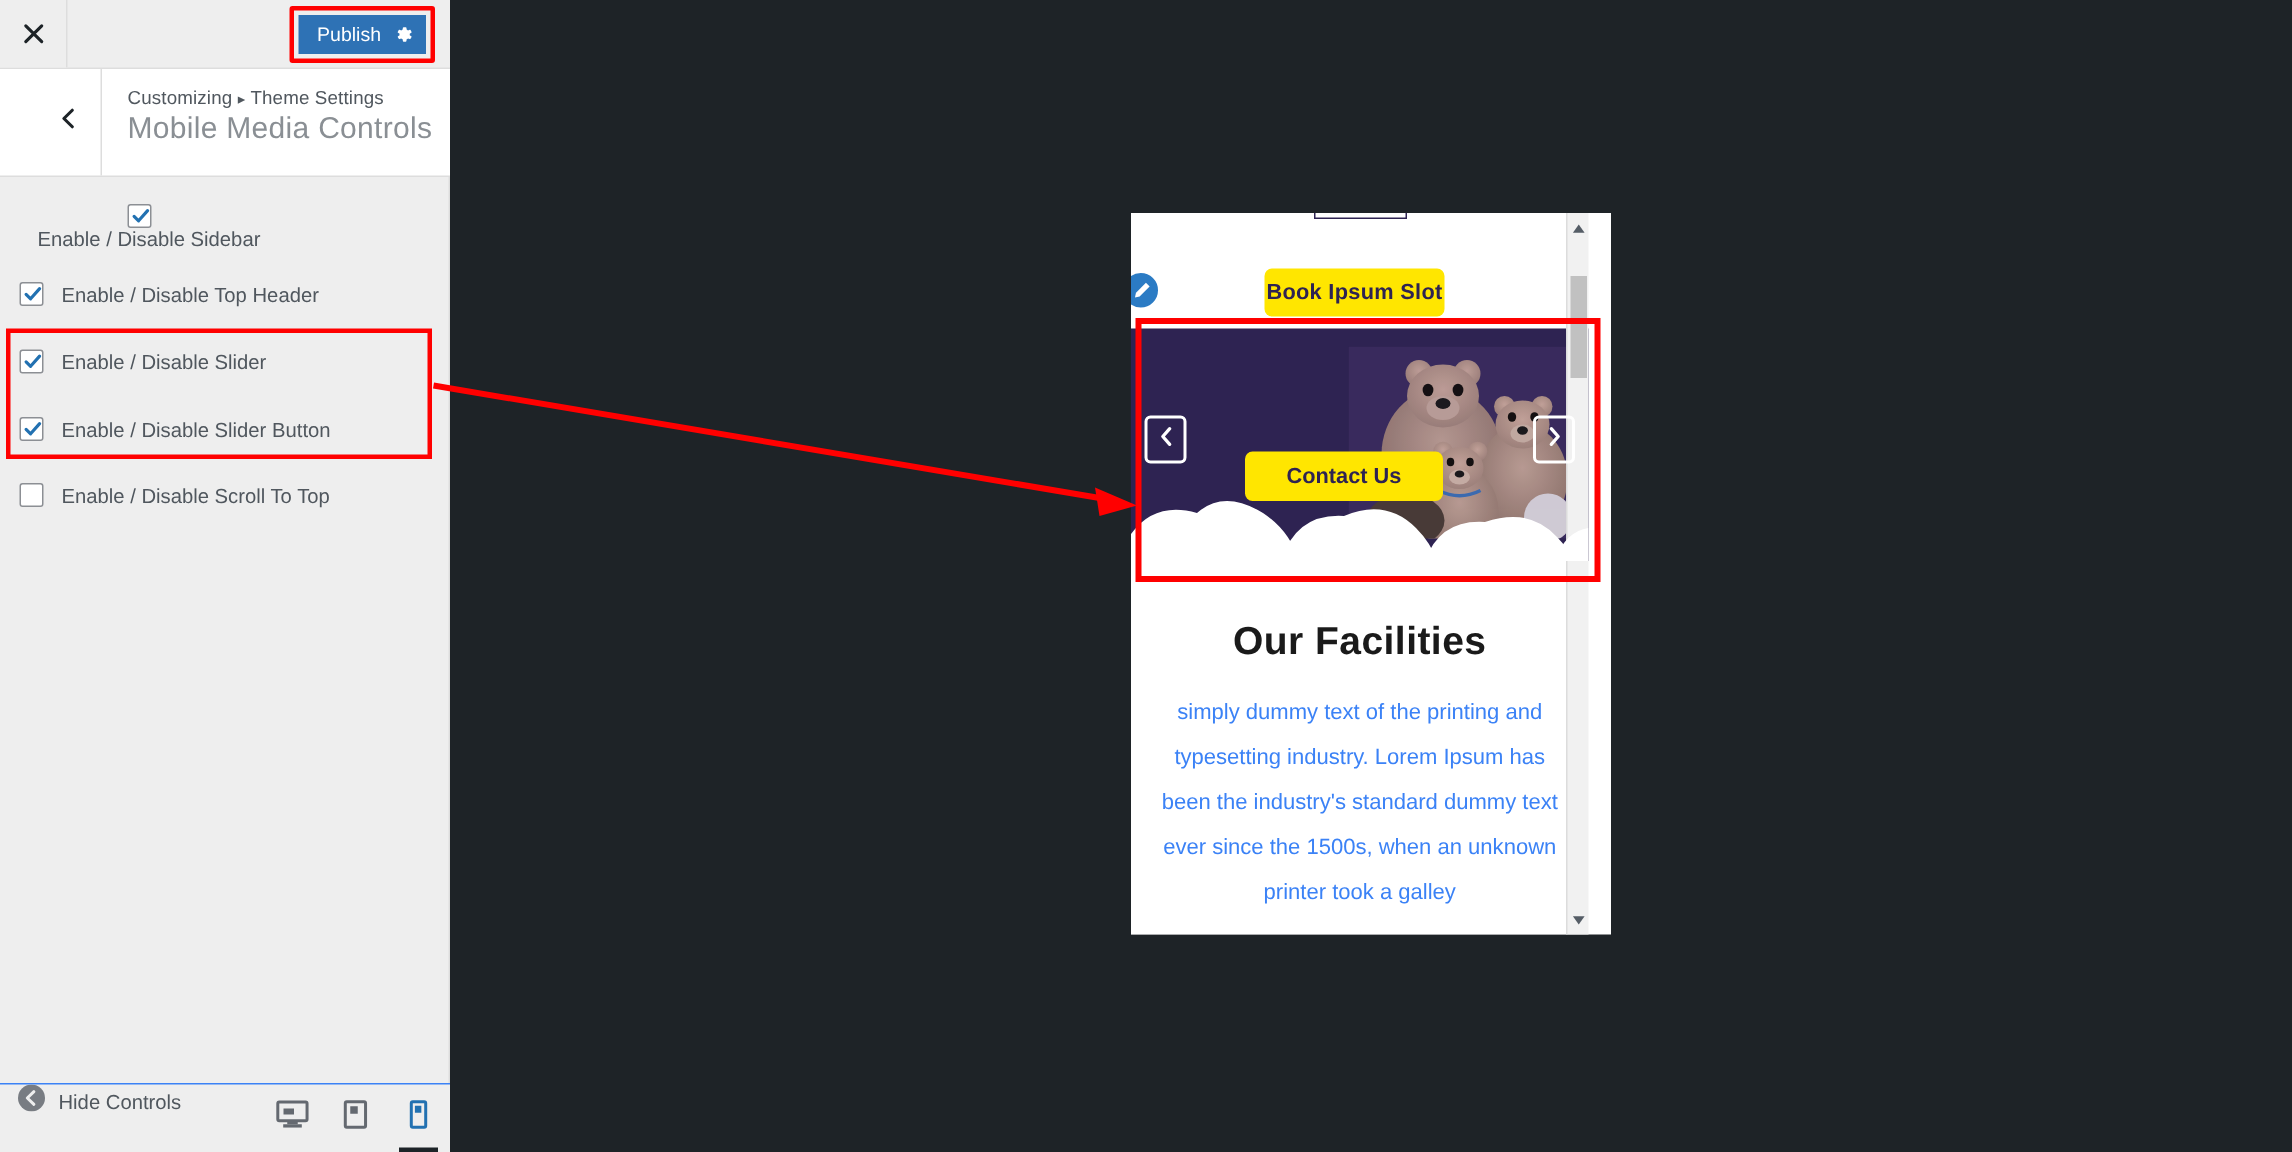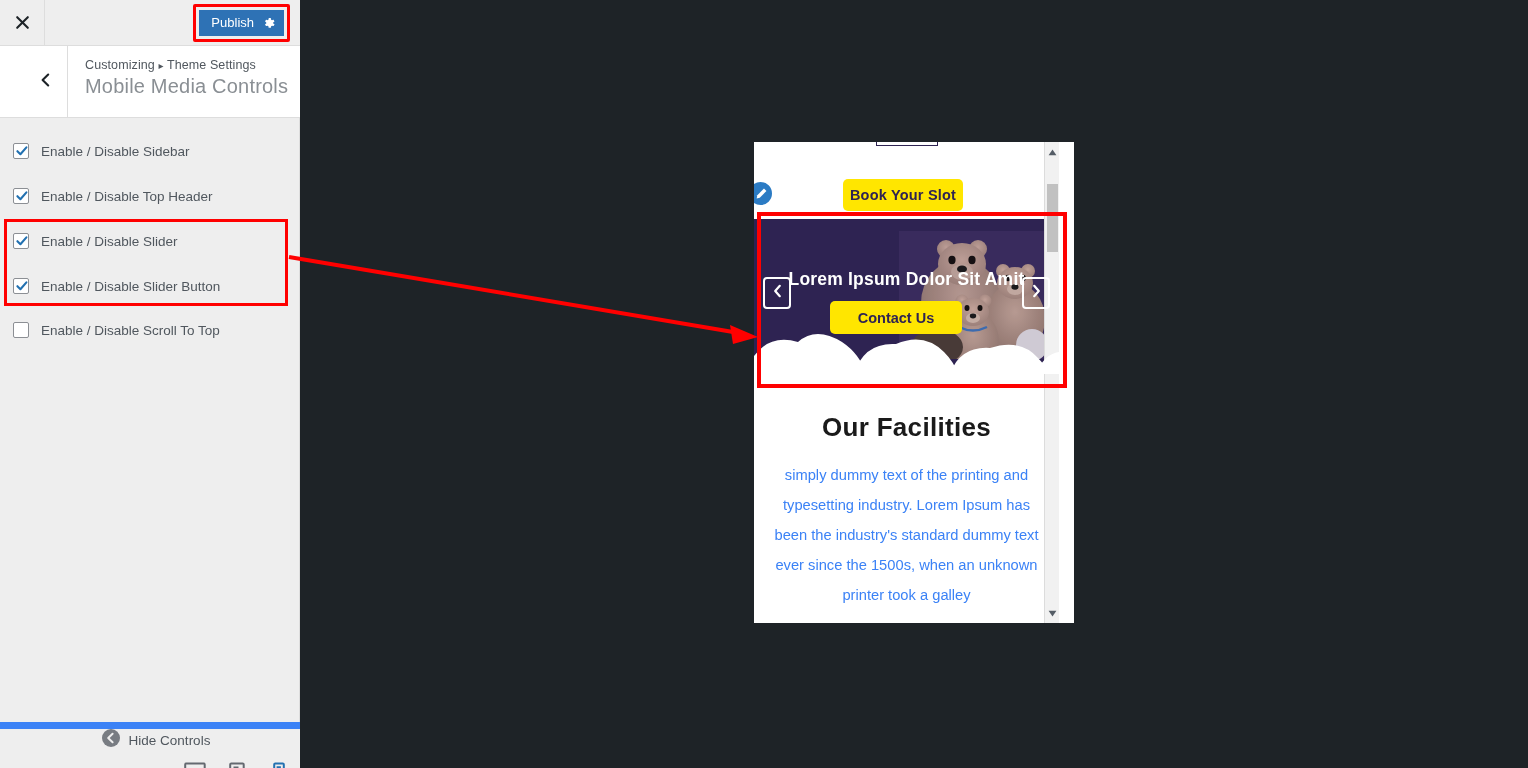--- a/index.html
+++ b/index.html
@@ -110,22 +110,22 @@
     border: 3px solid #ff0000;
     background: transparent;
     pointer-events: none;
   }
 
   
   .cz-footer {
     position: absolute; left: 0; bottom: 0;
     width: 300px; height: 46px;
     background: #eeeeee;
-    border-top: 7px solid #3b82f6;
-    display: flex; align-items: center; flex-direction: column;
+    border-top: 1px solid #3b82f6;
+    display: flex; align-items: flex-start;
   }
   .hide-controls {
     display: flex; align-items: center; cursor: pointer;
     padding-left: 12px;
   }
   .hc-label { font-size: 13.5px; color: #50575e; margin-left: 9px; }
   .device-btns { margin-left: auto; display: flex; align-items: center; }
   .dev-btn {
     width: 42px; height: 45px;
     display: flex; align-items: center; justify-content: center;
@@ -316,21 +316,21 @@
           <span>Customizing</span>
           <span class="sep">▸</span>
           <span>Theme Settings</span>
         </div>
         <div class="panel-title">Mobile Media Controls</div>
       </div>
     </div>
 
     <div class="cz-body">
 
-      <div class="cb-row" style="top:17px;">
+      <div class="cb-row" style="top:17px;flex-direction:column;">
         <span class="cb-box">
           <svg width="14" height="14" viewBox="0 0 14 14">
             <path d="M2.4 7.2 L5.4 10.2 L11.4 3.4" fill="none" stroke="#2271b1" stroke-width="2.1" stroke-linecap="round" stroke-linejoin="round"></path>
           </svg>
         </span>
         <span class="cb-label">Enable / Disable Sidebar</span>
       </div>
 
       <div class="cb-row" style="top:62px;align-items:center;">
         <span class="cb-box">
@@ -417,21 +417,21 @@
 
         <div class="partial-box"></div>
 
         <div class="edit-bubble">
           <svg width="14" height="14" viewBox="0 0 16 16">
             <path d="M11.4 1.8 l2.8 2.8 -7.6 7.6 -3.6 .8 .8 -3.6 z" fill="#ffffff"></path>
           </svg>
         </div>
 
         <div class="btn-yellow book-slot">
-          <span>Book Your Slot</span>
+          <span>Book Ipsum Slot</span>
         </div>
 
         <div class="slider">
 
           <svg class="bears" viewBox="0 0 152 128">
             <defs>
               <radialGradient id="bfur" cx="50%" cy="40%" r="70%">
                 <stop offset="0%" stop-color="#c9a89c"></stop>
                 <stop offset="100%" stop-color="#9d8178"></stop>
               </radialGradient>
@@ -474,21 +474,20 @@
               <ellipse cx="68" cy="77" rx="2.5" ry="2.9" fill="#14100e"></ellipse>
               <ellipse cx="81" cy="77" rx="2.5" ry="2.9" fill="#14100e"></ellipse>
               <path d="M60 96 q14 7 28 0" stroke="#3d6fb5" stroke-width="2.4" fill="none"></path>
             </g>
 
             <circle cx="133" cy="114" r="16" fill="#d8d3dc"></circle>
 
             <ellipse cx="38" cy="116" rx="26" ry="18" fill="#4a3c36"></ellipse>
           </svg>
 
-          <div class="slide-title">Lorem Ipsum Dolor Sit Amit</div>
 
           <div class="btn-yellow contact-btn">
             <span>Contact Us</span>
           </div>
 
           <div class="nav-arrow nav-prev">
             <span>
               <svg width="11" height="14" viewBox="0 0 11 14">
                 <path d="M7.8 1.8 L3.2 7 L7.8 12.2" fill="none" stroke="#ffffff" stroke-width="2.2" stroke-linecap="round" stroke-linejoin="round"></path>
               </svg>

